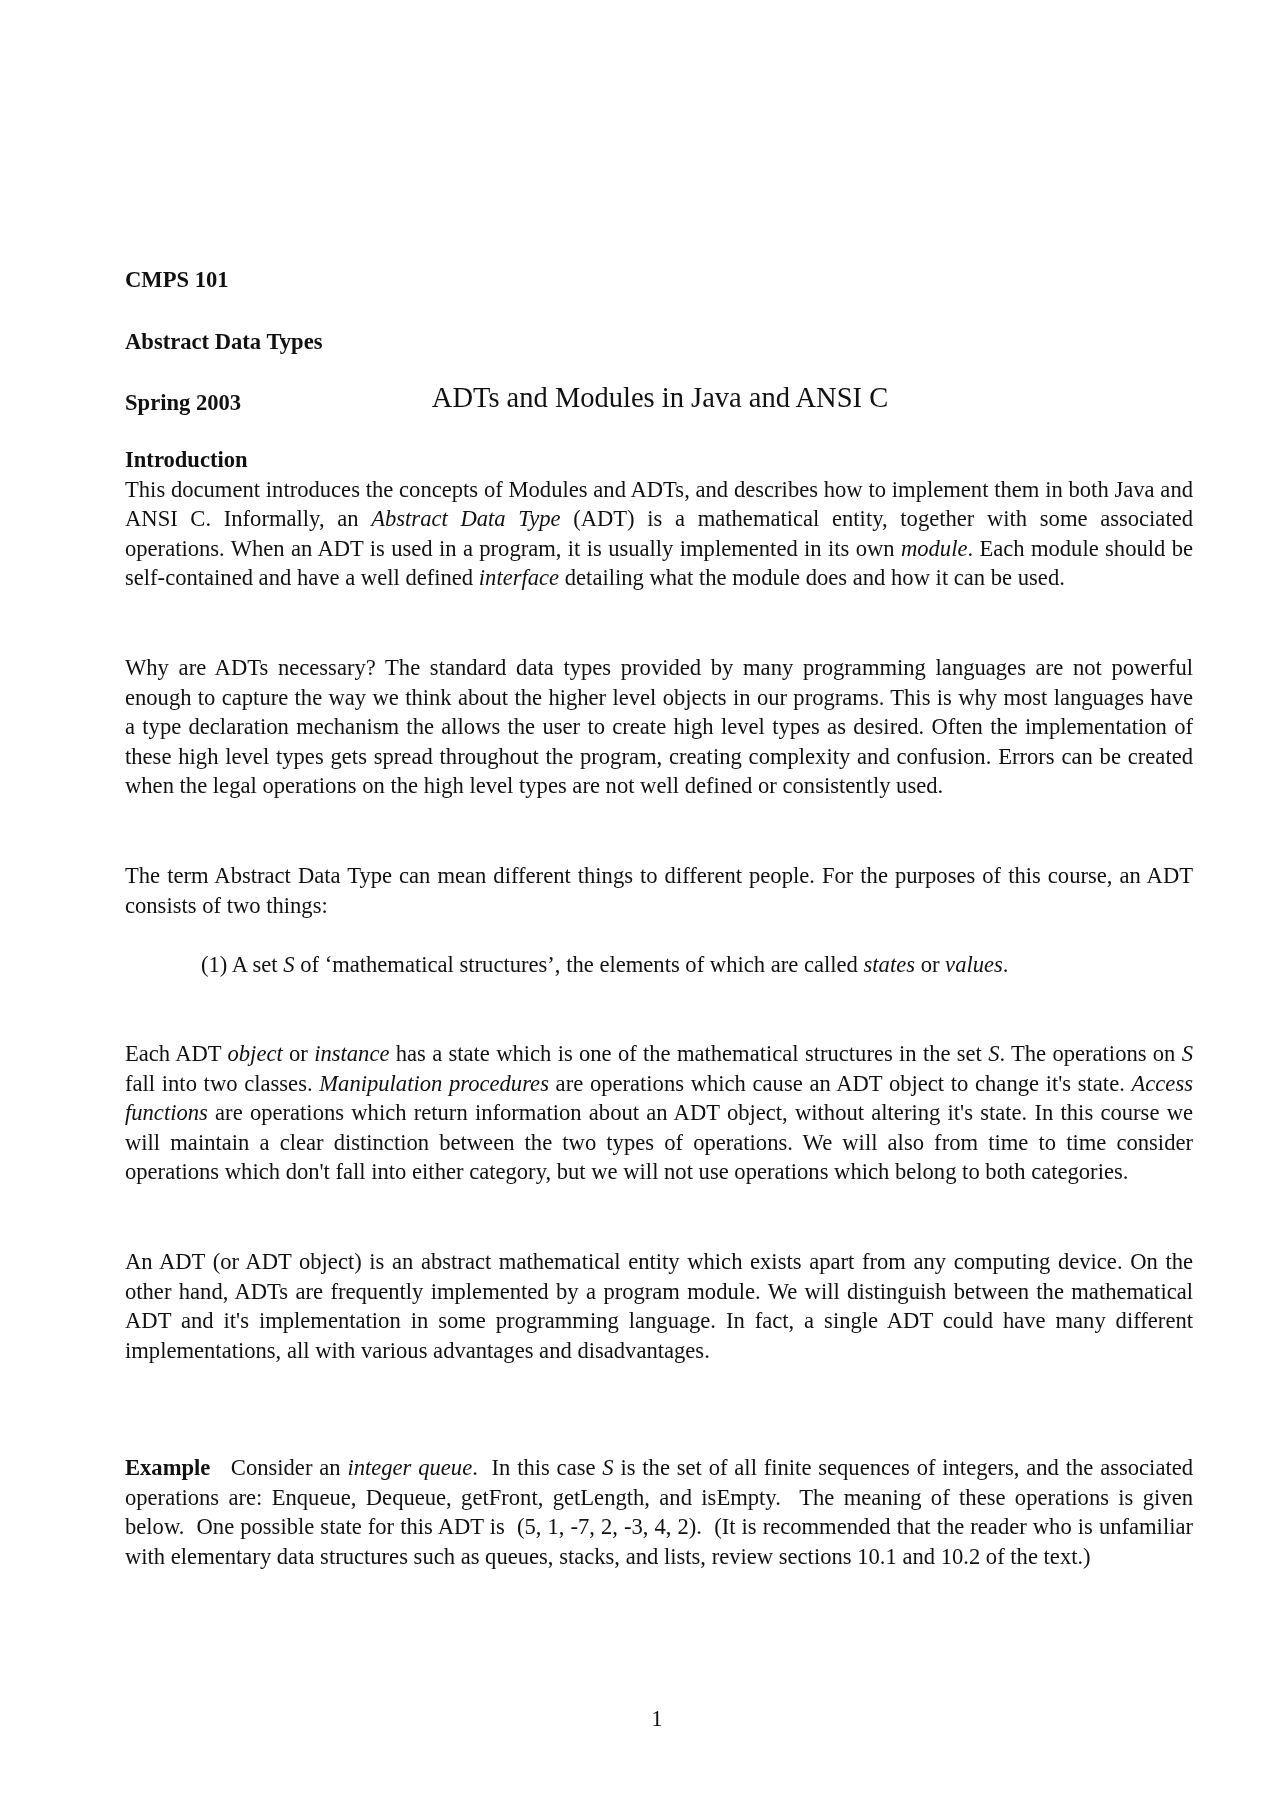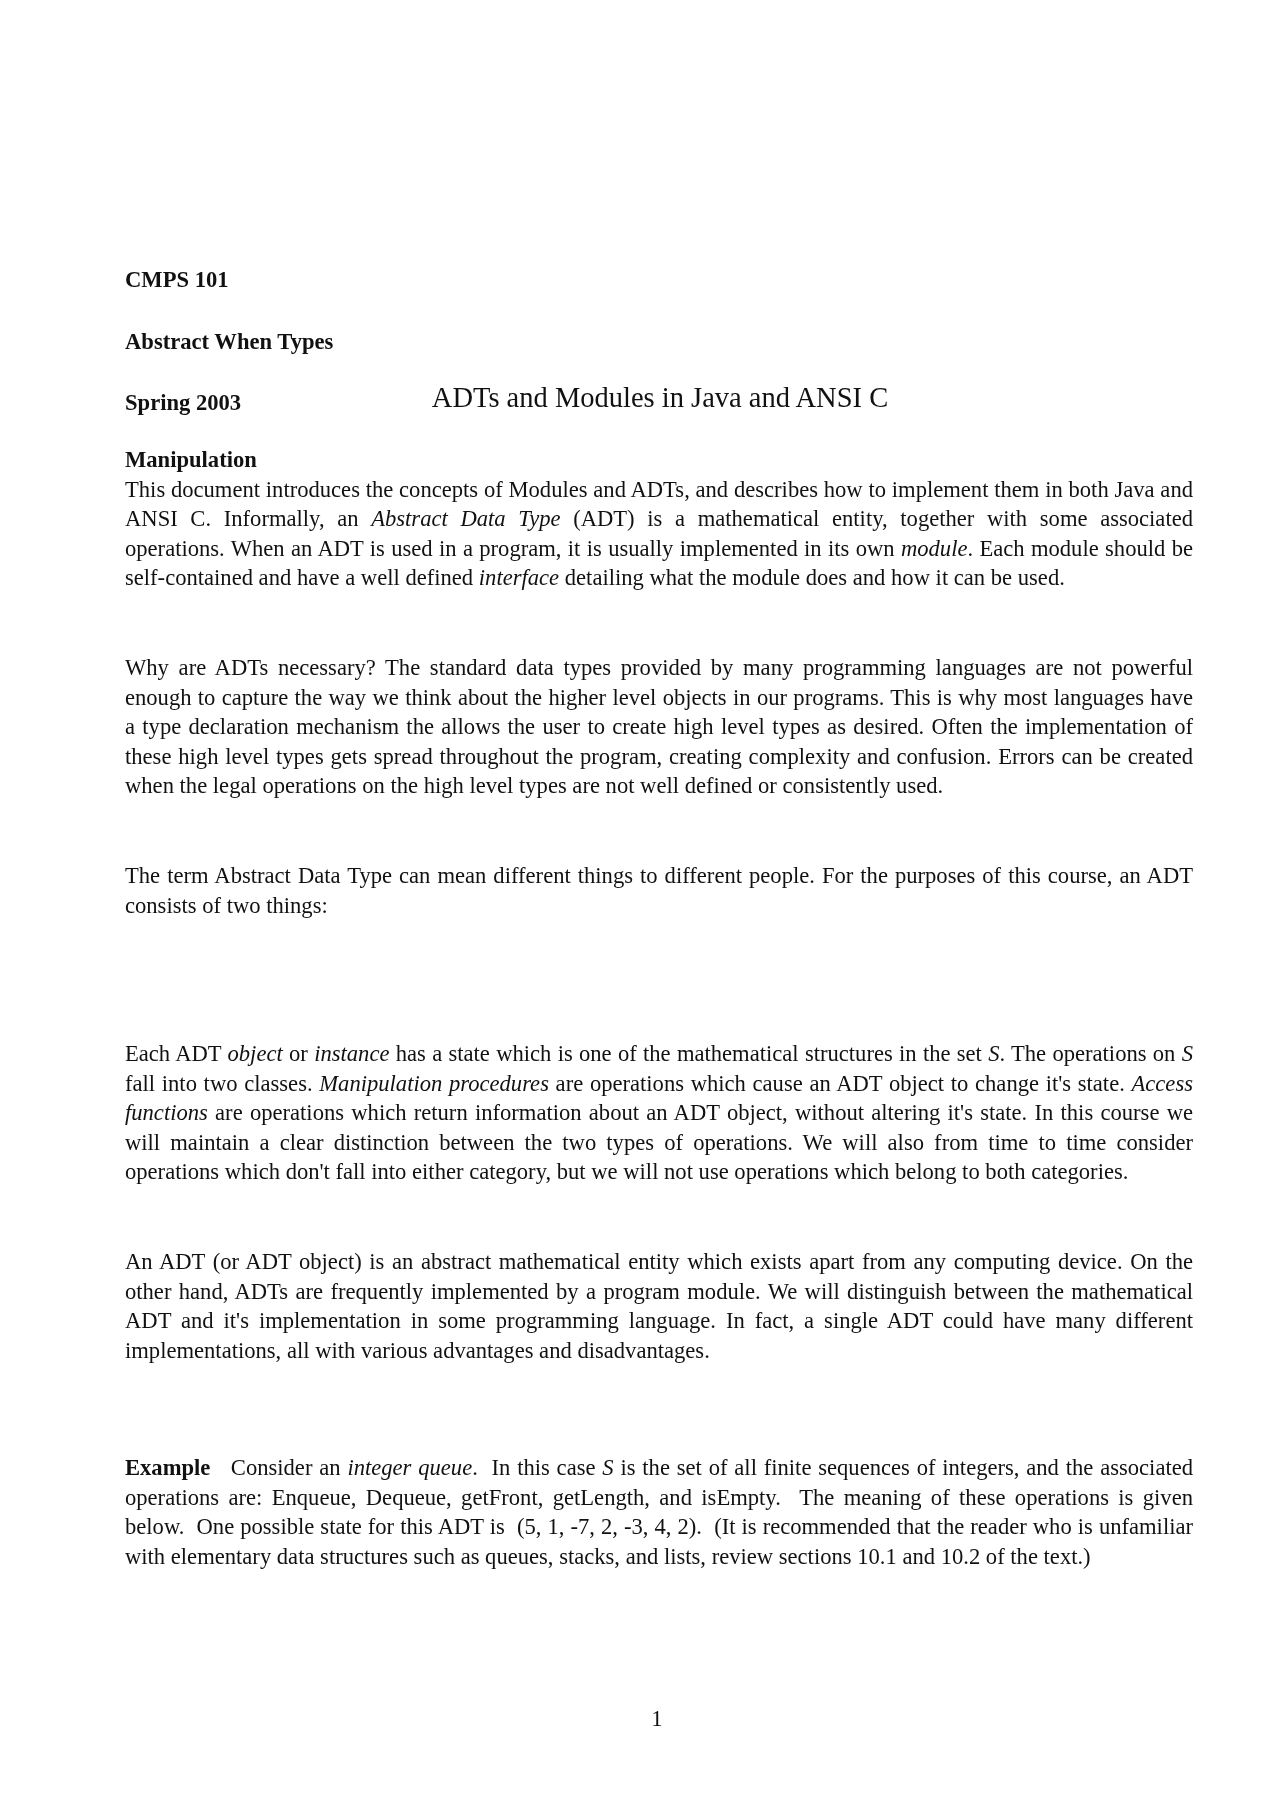--- a/index.html
+++ b/index.html
@@ -16,36 +16,37 @@
   .list div { white-space: nowrap; }
   .pageno { position: absolute; top: 1705px; left: 0; width: 1314px; text-align: center; font-size: 22.6px; line-height: 28px; }
 </style>
 </head>
 <body>
 
 <div>
 
   <div class="header">
     <div>CMPS 101</div>
-    <div>Abstract When Types</div>
+    <div>Abstract Data Types</div>
     <div>Spring 2003</div>
   </div>
 
   <div class="title">ADTs and Modules in Java and ANSI C</div>
 
   <div class="blk" style="top:445px;">
-    <div class="bold">Manipulation</div>
+    <div class="bold">Introduction</div>
     <div class="just"><span>This document introduces the concepts of Modules and ADTs, and describes how to implement them in both Java and ANSI C.  Informally, an </span><span class="it">Abstract Data Type</span><span> (ADT) is a mathematical entity, together with some associated operations.  When an ADT is used in a program, it is usually implemented in its own </span><span class="it">module</span><span>.  Each module should be self-contained and have a well defined </span><span class="it">interface</span><span> detailing what the module does and how it can be used.</span></div>
   </div>
 
   <div class="blk just" style="top:653px;">Why are ADTs necessary?  The standard data types provided by many programming languages are not powerful enough to capture the way we think about the higher level objects in our programs.  This is why most languages have a type declaration mechanism the allows the user to create high level types as desired.  Often the implementation of these high level types gets spread throughout the program, creating complexity and  confusion.  Errors can be created when the legal operations on the high level types are not well defined or consistently used.</div>
 
   <div class="blk just" style="top:861px;">The term Abstract Data Type can mean different things to different people.  For the purposes of this course, an ADT consists of two things:</div>
 
   <div class="list" style="top:950px;">
+    <div><span>(1) A set </span><span class="it">S</span><span> of ‘mathematical structures’, the elements of which are called </span><span class="it">states</span><span> or </span><span class="it">values</span><span>.</span></div>
   </div>
 
   <div class="blk just" style="top:1039px;"><span>Each ADT </span><span class="it">object</span><span> or </span><span class="it">instance</span><span> has a state which is one of the mathematical structures in the set </span><span class="it">S</span><span>.  The operations on </span><span class="it">S</span><span> fall into two classes.  </span><span class="it">Manipulation procedures</span><span> are operations which cause an ADT object to change it's state.  </span><span class="it">Access functions</span><span> are operations which return information about an ADT object, without altering it's state.  In this course we will maintain a clear distinction between the two types of operations.  We will also from time to time consider operations which don't fall into either category, but we will not use operations which belong to both categories.</span></div>
 
   <div class="blk just" style="top:1247px;">An ADT (or ADT object) is an abstract mathematical entity which exists apart from any computing device.  On the other hand, ADTs are frequently implemented by a program module.  We will distinguish between the mathematical ADT and it's implementation in some programming language.  In fact, a single ADT could have many different implementations, all with various advantages and disadvantages.</div>
 
   <div class="blk just" style="top:1453px; white-space: pre-wrap;"><span class="bold">Example</span><span>   Consider an </span><span class="it">integer queue</span><span>.  In this case </span><span class="it">S</span><span> is the set of all finite sequences of integers, and the associated operations are: Enqueue, Dequeue, getFront, getLength, and isEmpty.  The meaning of these operations is given below.  One possible state for this ADT is  (5, 1, -7, 2, -3, 4, 2).  (It is recommended that the reader who is unfamiliar with elementary data structures such as queues, stacks, and lists, review sections 10.1 and 10.2 of the text.)</span></div>
 
   <div class="pageno">1</div>
 

